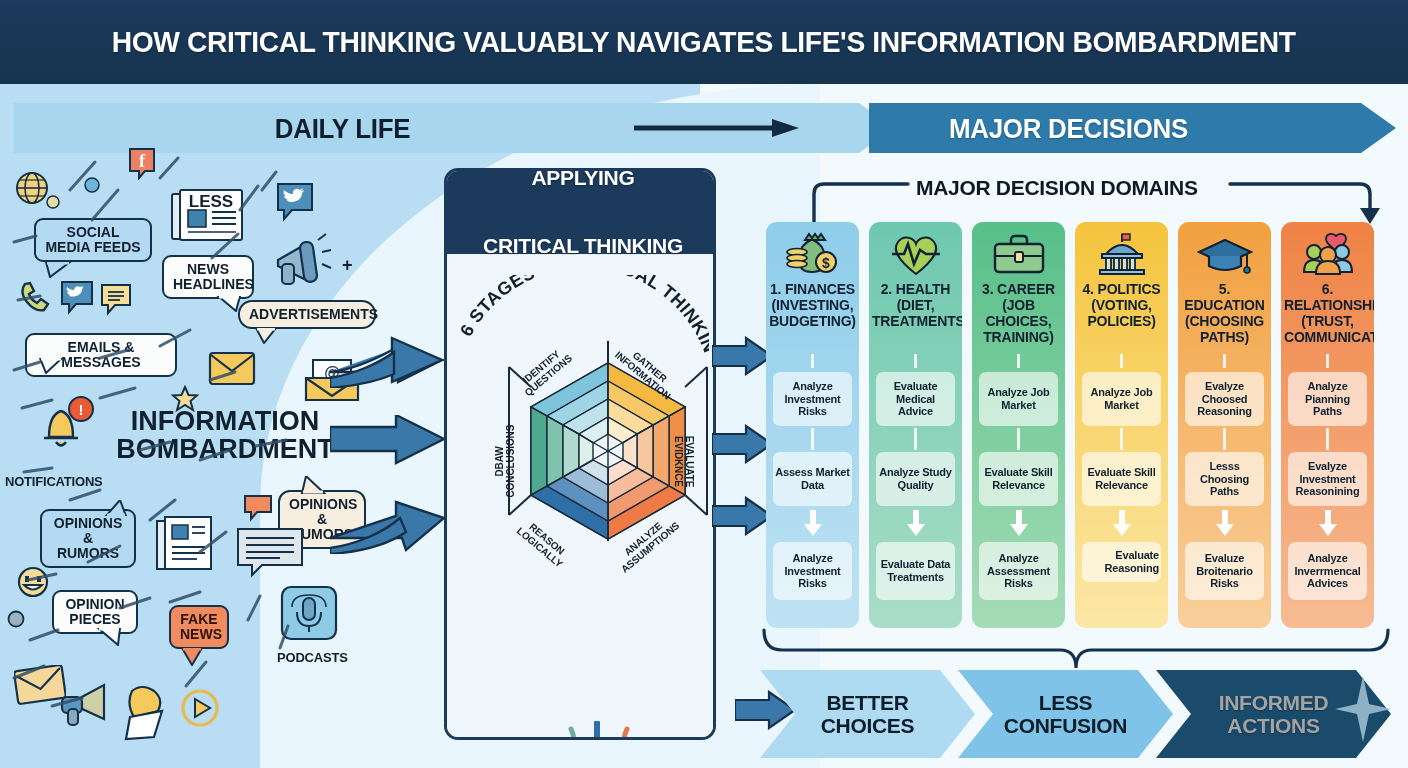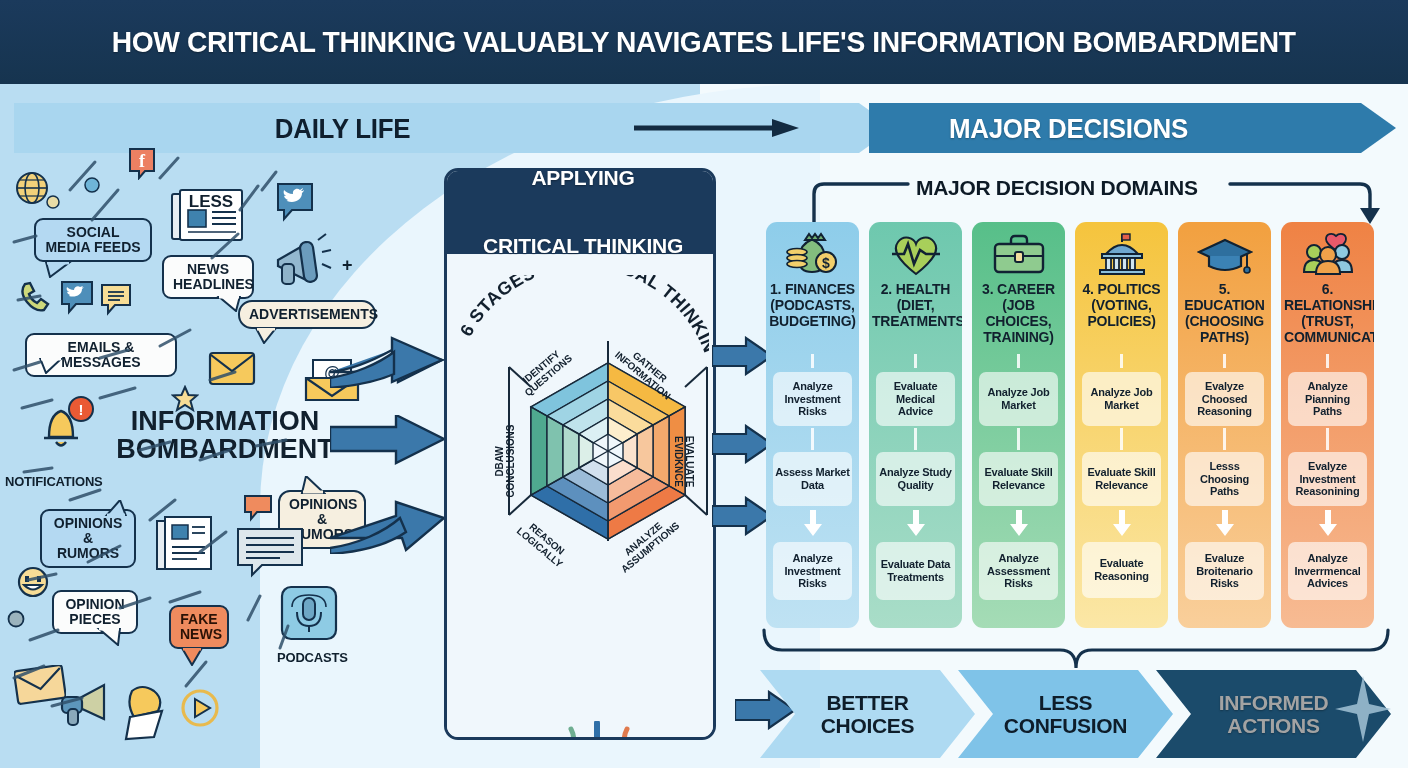--- a/index.html
+++ b/index.html
@@ -687,21 +687,21 @@
           <ellipse cx="12" cy="20" rx="10" ry="3.5" fill="#f2cf6b" stroke="#123" stroke-width="1.6"></ellipse>
           <ellipse cx="12" cy="26" rx="10" ry="3.5" fill="#f2cf6b" stroke="#123" stroke-width="1.6"></ellipse>
           <ellipse cx="12" cy="32" rx="10" ry="3.5" fill="#f2cf6b" stroke="#123" stroke-width="1.6"></ellipse>
           <circle cx="41" cy="30" r="10" fill="#f2cf6b" stroke="#123" stroke-width="2"></circle>
           <text x="41" y="36" font-family="Liberation Sans, sans-serif" font-size="14" font-weight="700" fill="#123" text-anchor="middle">$</text>
         </svg>
       </div>
       <div class="domTitle">
         <span>1.</span>
         <span>FINANCES</span>
-        <div>(PODCASTS, BUDGETING)</div>
+        <div>(INVESTING, BUDGETING)</div>
       </div>
     </div>
     <div class="connector" style="top:132px; height:14px;"></div>
     <div class="step" style="top:150px; height:54px;">Analyze Investment Risks</div>
     <div class="connector" style="top:206px; height:22px;"></div>
     <div class="step" style="top:230px; height:54px;">Assess Market Data</div>
     <svg style="position:absolute; left:38px; top:288px;" width="18" height="26">
       <polygon points="6,0 12,0 12,14 18,14 9,26 0,14 6,14" fill="#fff"></polygon>
     </svg>
     <div class="step" style="top:320px; height:58px;">Analyze Investment Risks</div>
@@ -779,21 +779,21 @@
         <div>(VOTING, POLICIES)</div>
       </div>
     </div>
     <div class="connector" style="top:132px; height:14px;"></div>
     <div class="step" style="top:150px; height:54px;">Analyze Job Market</div>
     <div class="connector" style="top:206px; height:22px;"></div>
     <div class="step" style="top:230px; height:54px;">Evaluate Skill Relevance</div>
     <svg style="position:absolute; left:38px; top:288px;" width="18" height="26">
       <polygon points="6,0 12,0 12,14 18,14 9,26 0,14 6,14" fill="#fff"></polygon>
     </svg>
-    <div class="step" style="top:320px; height:56px;">Evaluate Reasoning</div>
+    <div class="step" style="top:320px; height:40px;text-align:right;">Evaluate Reasoning</div>
   </div>
 
   <div class="domcol" style="left:1178px; background:linear-gradient(180deg,#f2a03f,#f9cf9b);">
     <div class="head">
       <div class="domIcon">
         <svg width="56" height="44" viewBox="0 0 56 44">
           <polygon points="28,8 54,20 28,32 2,20" fill="#2e6f9e" stroke="#123" stroke-width="2.2"></polygon>
           <path d="M12 24 v10 q16 8 32 0 v-10" fill="#3b82b5" stroke="#123" stroke-width="2.2"></path>
           <line x1="50" y1="22" x2="50" y2="36" stroke="#123" stroke-width="2"></line>
           <circle cx="50" cy="38" r="3" fill="#2e6f9e" stroke="#123" stroke-width="1.6"></circle>
@@ -834,21 +834,21 @@
         <div>(TRUST, COMMUNICATION)</div>
       </div>
     </div>
     <div class="connector" style="top:132px; height:14px;"></div>
     <div class="step" style="top:150px; height:54px;">Analyze Pianning Paths</div>
     <div class="connector" style="top:206px; height:22px;"></div>
     <div class="step" style="top:230px; height:54px;">Evalyze Investment Reasonining</div>
     <svg style="position:absolute; left:38px; top:288px;" width="18" height="26">
       <polygon points="6,0 12,0 12,14 18,14 9,26 0,14 6,14" fill="#fff"></polygon>
     </svg>
-    <div class="step" style="top:320px; height:58px;">Analyze Inverrmencal Advices</div>
+    <div class="step" style="top:320px; height:58px;border-radius:8px;">Analyze Inverrmencal Advices</div>
   </div>
 
   <div class="outcome" id="out1">
     <span>
       <div>BETTER</div>
       <div>CHOICES</div>
     </span>
   </div>
   <div class="outcome" id="out2">
     <span>

